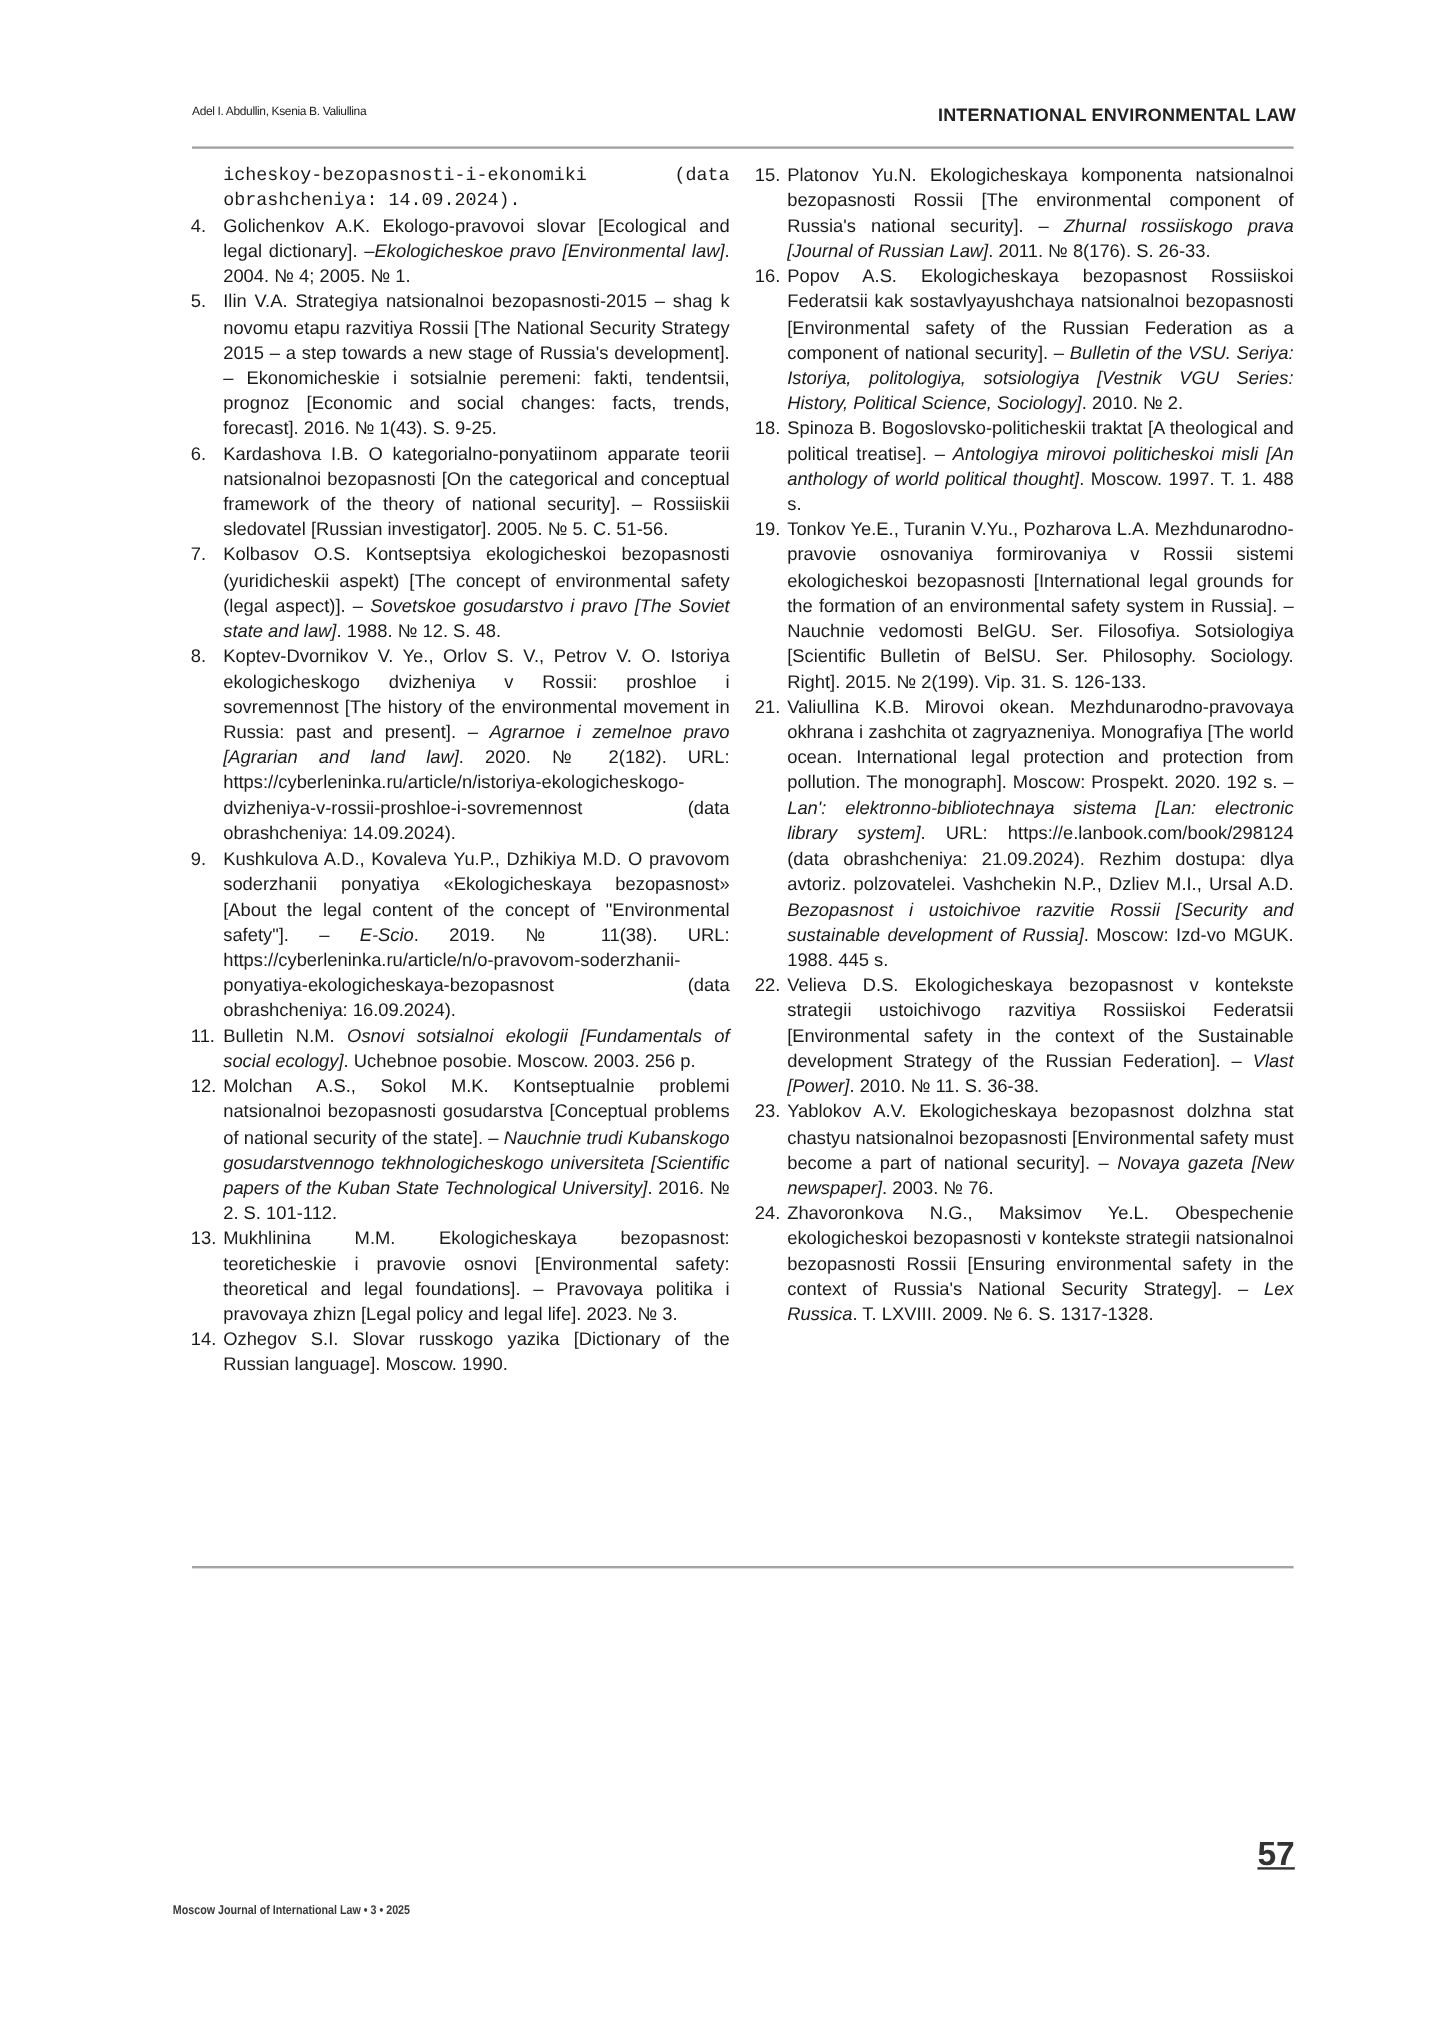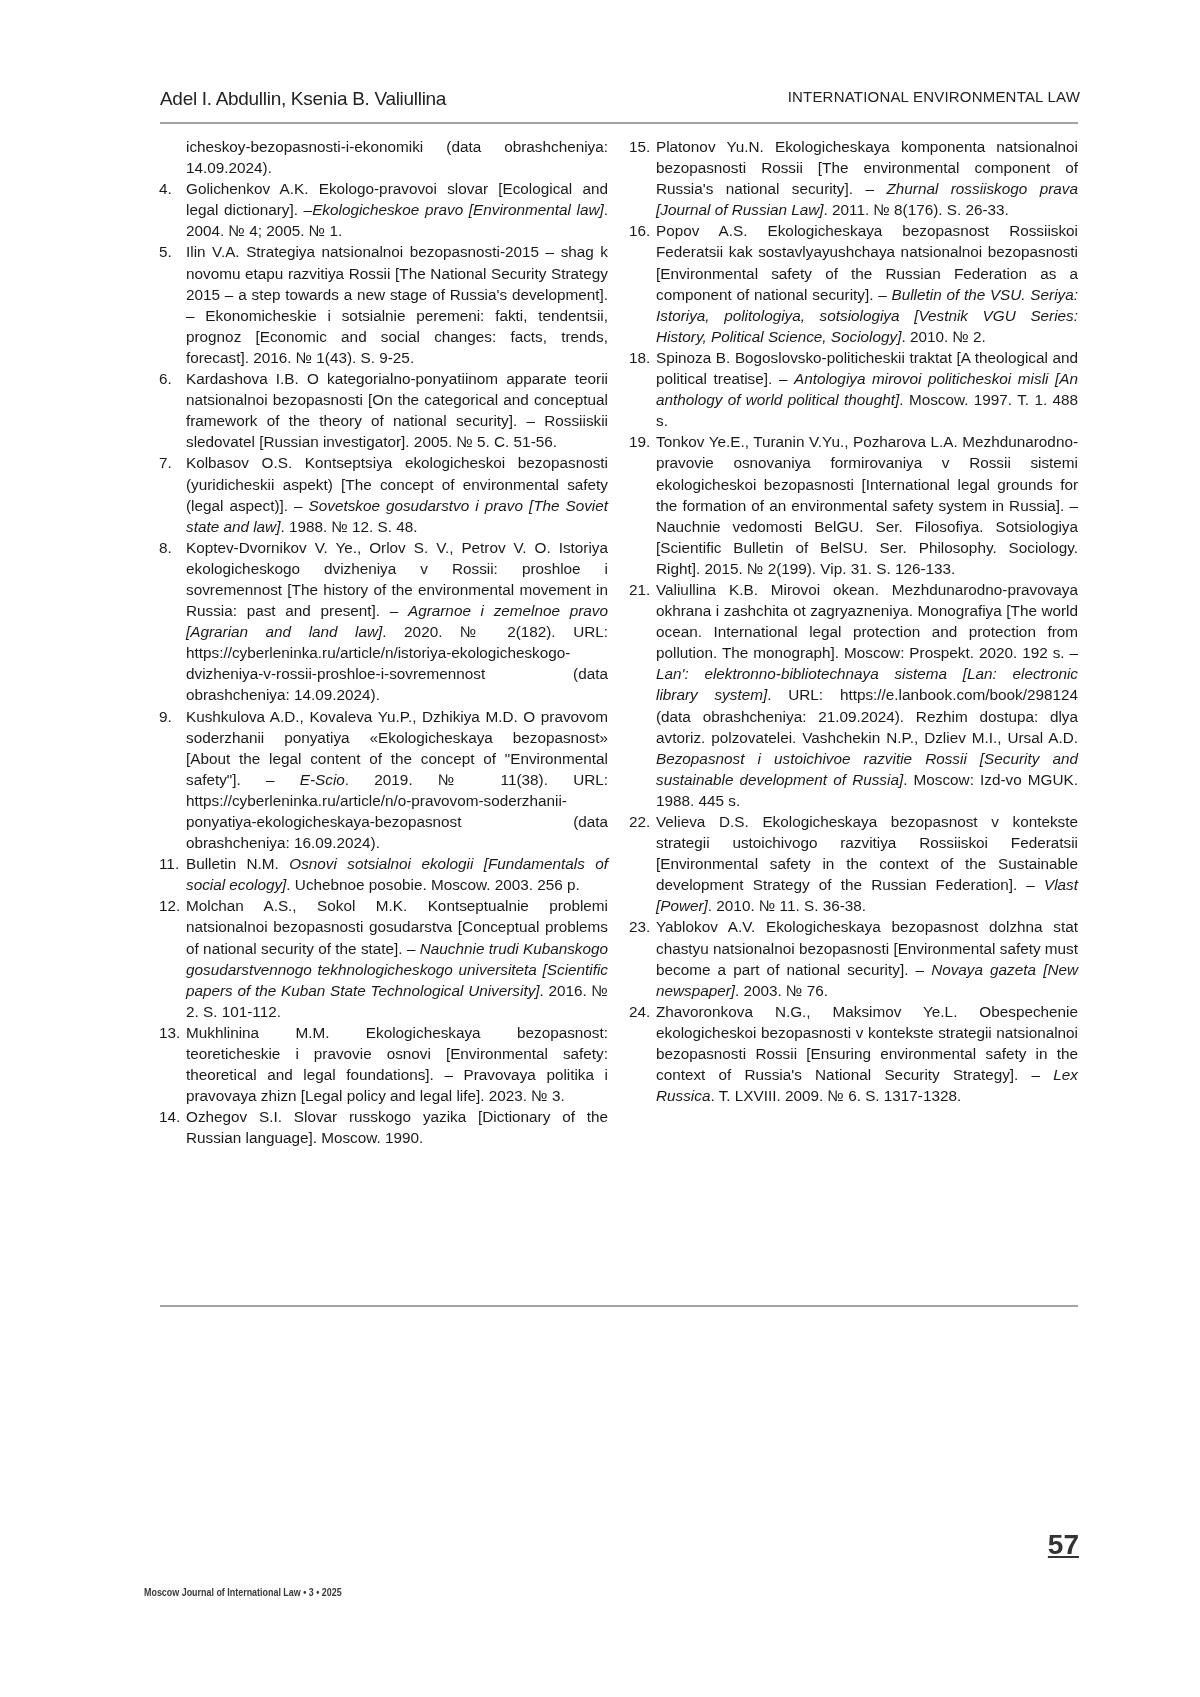--- a/index.html
+++ b/index.html
@@ -1,29 +1,29 @@
 <!DOCTYPE html>
 <html><head>
   <meta charset="utf-8">
   <style>
     html, body { margin: 0; padding: 0; background: #ffffff; }
     body { width: 1200px; height: 1697px; position: relative; overflow: hidden;
            font-family: "Liberation Sans", "DejaVu Sans", sans-serif; color: #1a1a1a; }
     .header { position: absolute; left: 160px; top: 88px; width: 920px; height: 22px; }
-    .header .authors { position: absolute; left: 0; top: 0; font-size: 19px; letter-spacing: -0.3px; color:#222; }
-    .header .section { position: absolute; right: 0; top: 0; font-size: 15px; letter-spacing: 0.2px; color:#222; }
+    .header .authors { position: absolute; left: 0; top: 0; font-size: 10px; letter-spacing: -0.3px; color:#222; }
+    .header .section { position: absolute; right: 0; top: 0; font-size: 15px; letter-spacing: 0.2px; color:#222;font-weight:bold; }
     .rule-top { position: absolute; left: 160px; top: 122px; width: 918px; height: 2px; background: #a3a3a3; }
     .rule-bottom { position: absolute; left: 160px; top: 1305px; width: 918px; height: 2px; background: #a3a3a3; }
     .col { position: absolute; top: 136px; width: 450px; font-size: 15.3px; line-height: 21.1px; }
     .col.left { left: 158px; }
     .col.right { left: 628px; }
     .ref { position: relative; padding-left: 28px; text-align: justify; }
     .ref .num { position: absolute; left: 1px; top: 0; }
     .ref .body { display: block; }
-    .cont { padding-left: 28px; text-align: justify; }
+    .cont { padding-left: 28px; text-align: justify; font-family: Liberation Mono, monospace; }
     .footer-journal { position: absolute; left: 144px; top: 1586px; font-size: 10.5px; font-weight: bold; color: #3a3a3a; font-family: "Liberation Sans Narrow","Liberation Sans", sans-serif; transform: scaleX(0.85); transform-origin: left; }
     .page-num { position: absolute; right: 121px; top: 1529px; font-size: 28px; font-weight: bold; color: #333; text-decoration: underline; }
     i { font-style: italic; }
   </style>
 </head>
 <body>
 
 <div class="header">
   <span class="authors">Adel I. Abdullin, Ksenia B. Valiullina</span>
   <span class="section">INTERNATIONAL ENVIRONMENTAL LAW</span>

